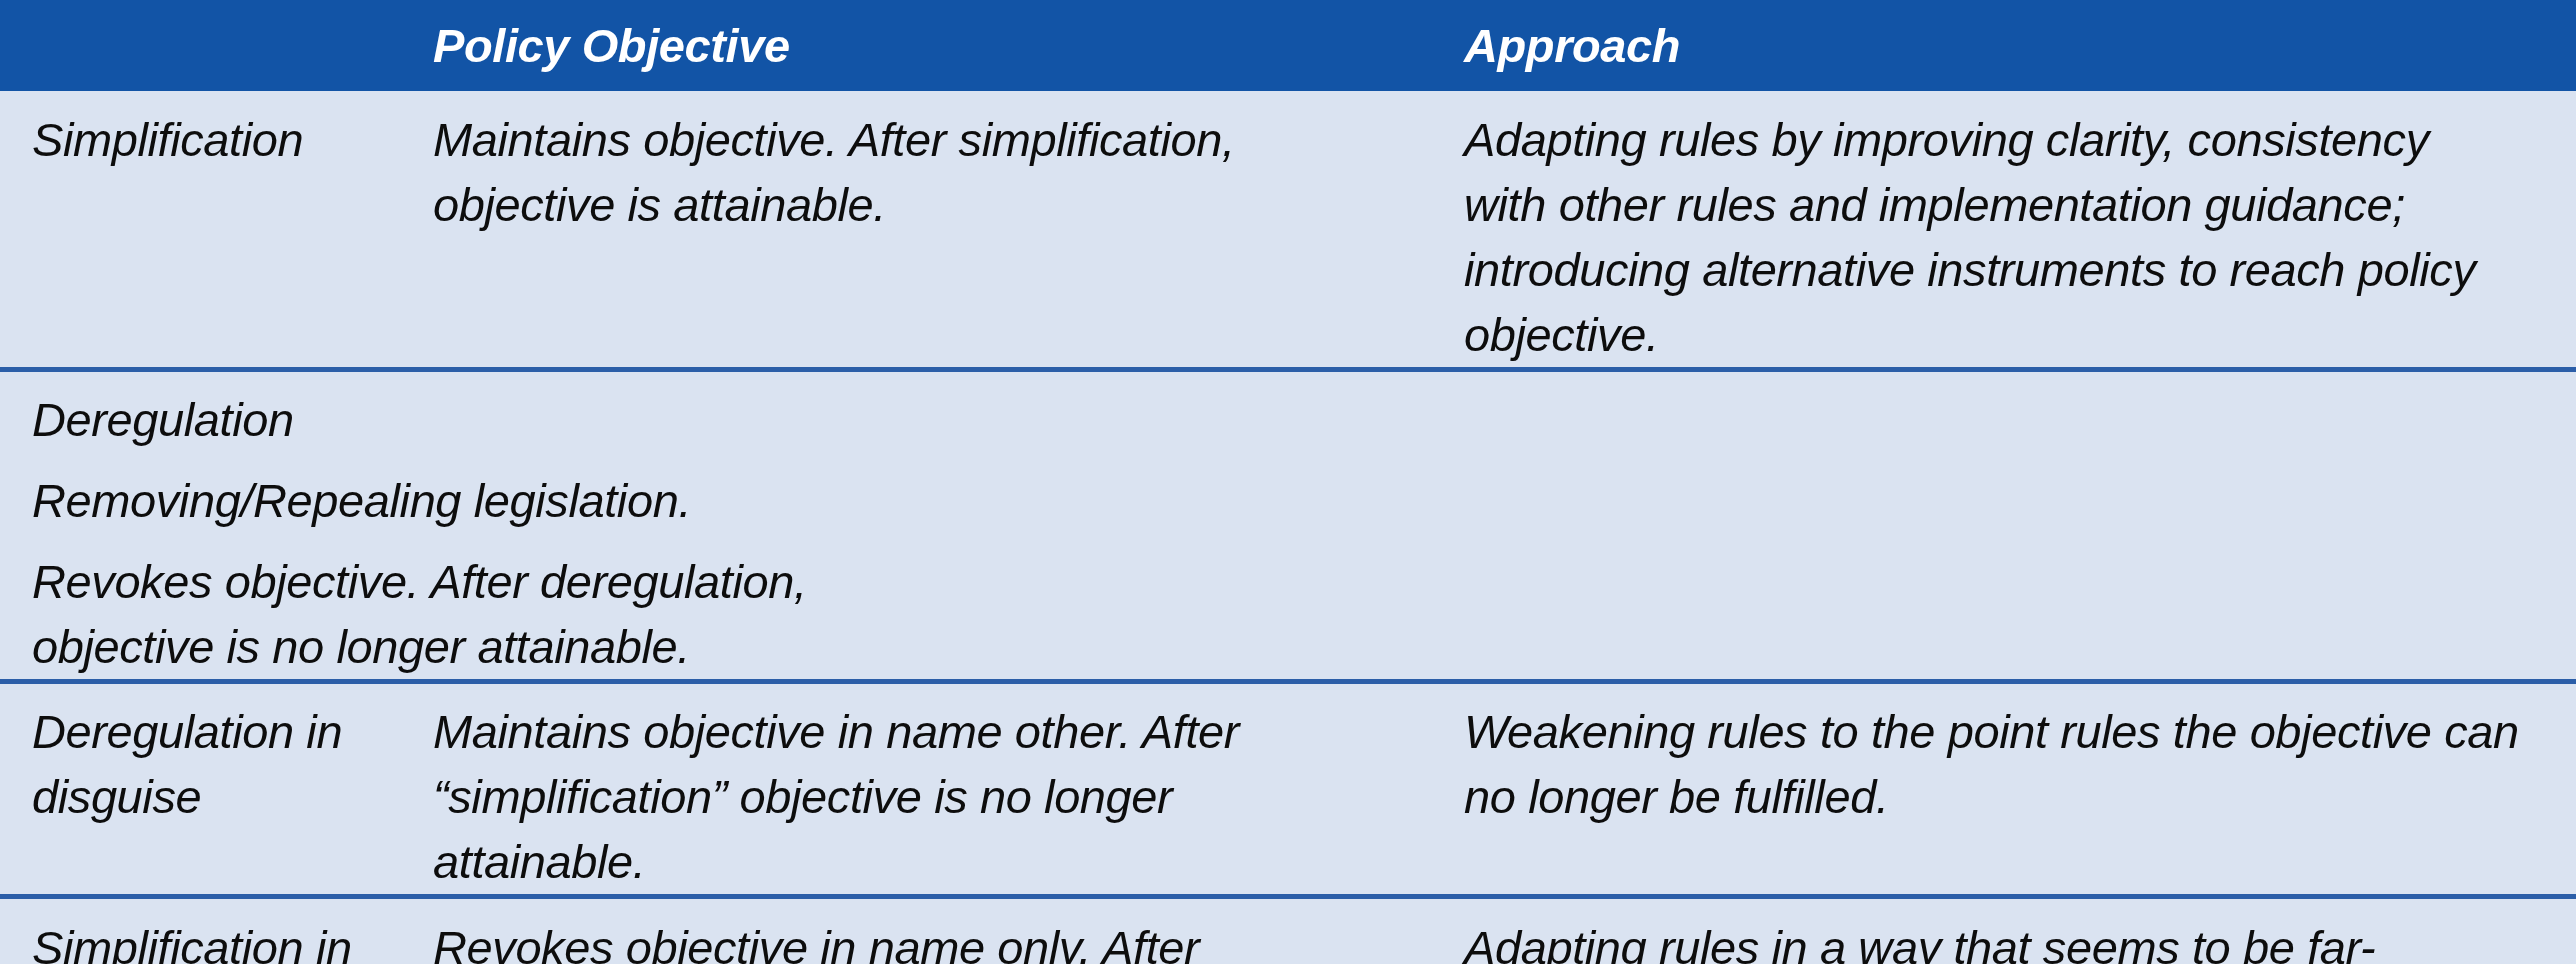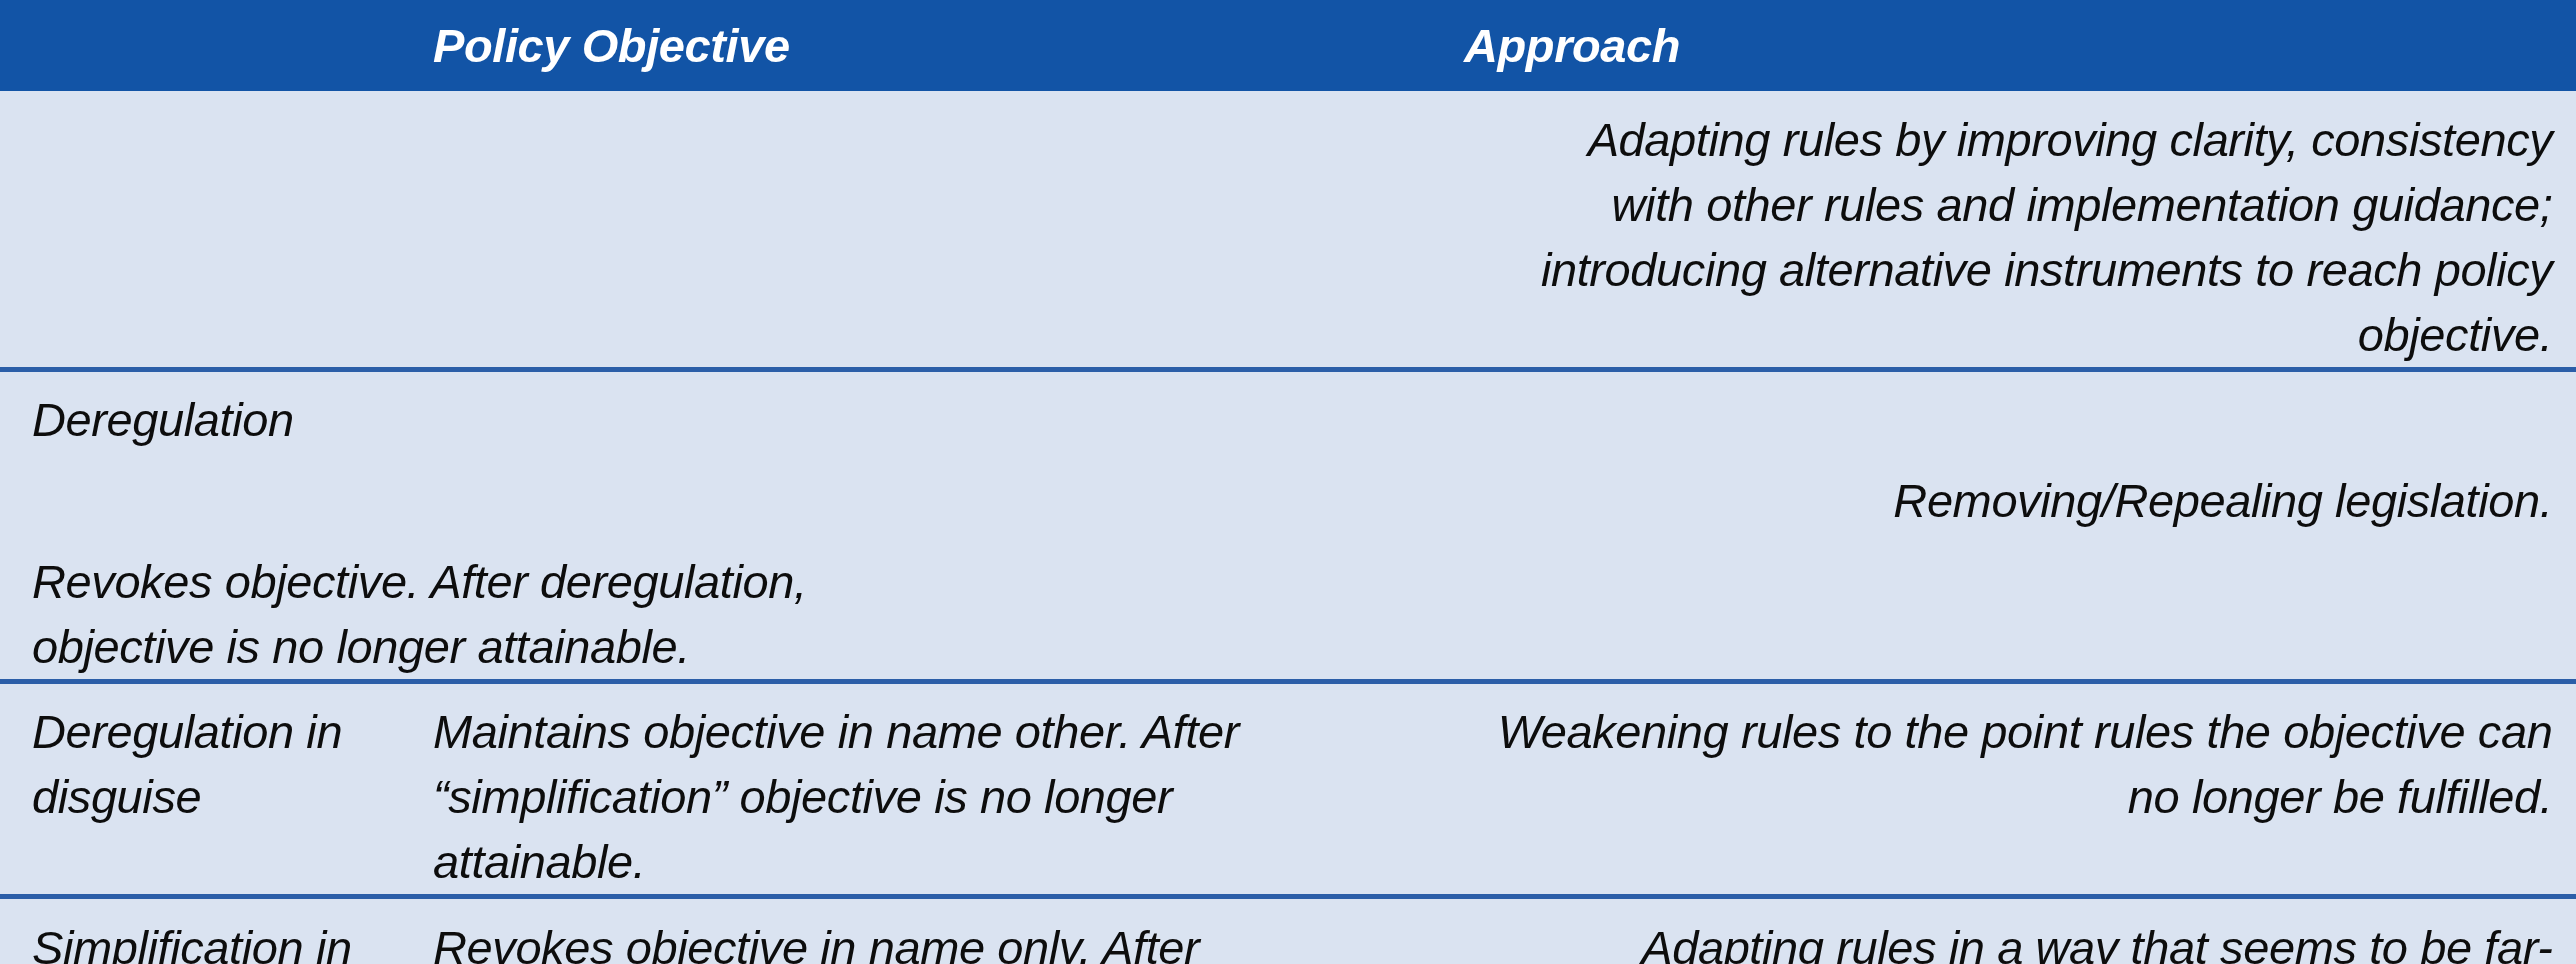--- a/index.html
+++ b/index.html
@@ -39,21 +39,21 @@
     padding: 15.7px 23.6px 0 32px;
     font-size: 47px;
     line-height: 65px;
     letter-spacing: -0.4px;
     color: var(--body-text, #0D0D0D);
     white-space: pre-line;
     font-style: italic;
   }
   .c1 { width: 401px; flex: 0 0 auto; }
   .c2 { width: 1031px; flex: 0 0 auto; }
-  .c3 { flex: 1 1 auto; text-align: right; }
+  .c3 { flex: 1 1 auto; }
   .t-row.header .cell {
     display: flex;
     align-items: center;
     padding-top: 0;
     font-weight: bold;
     color: var(--header-text, #FFFFFF);
     line-height: 1.1;
   }
   .r1 { min-height: 272px; }
   .r2 { min-height: 156px; flex-direction: column; }
@@ -66,20 +66,23 @@
 <div class="page">
   <div class="policy-table">
 
     <div class="t-row header">
       <div class="cell c1"></div>
       <div class="cell c2">Policy Objective</div>
       <div class="cell c3">Approach</div>
     </div>
 
     <div class="t-row r1">
+      <div class="cell c1">Simplification</div>
+      <div class="cell c2">Maintains objective. After simplification,
+objective is attainable.</div>
       <div class="cell c3">Adapting rules by improving clarity, consistency
 with other rules and implementation guidance;
 introducing alternative instruments to reach policy
 objective.</div>
     </div>
 
     <div class="t-row divided r2">
       <div class="cell c1">Deregulation</div>
       <div class="cell c3">Removing/Repealing legislation.</div>
       <div class="cell c2">Revokes objective. After deregulation,

